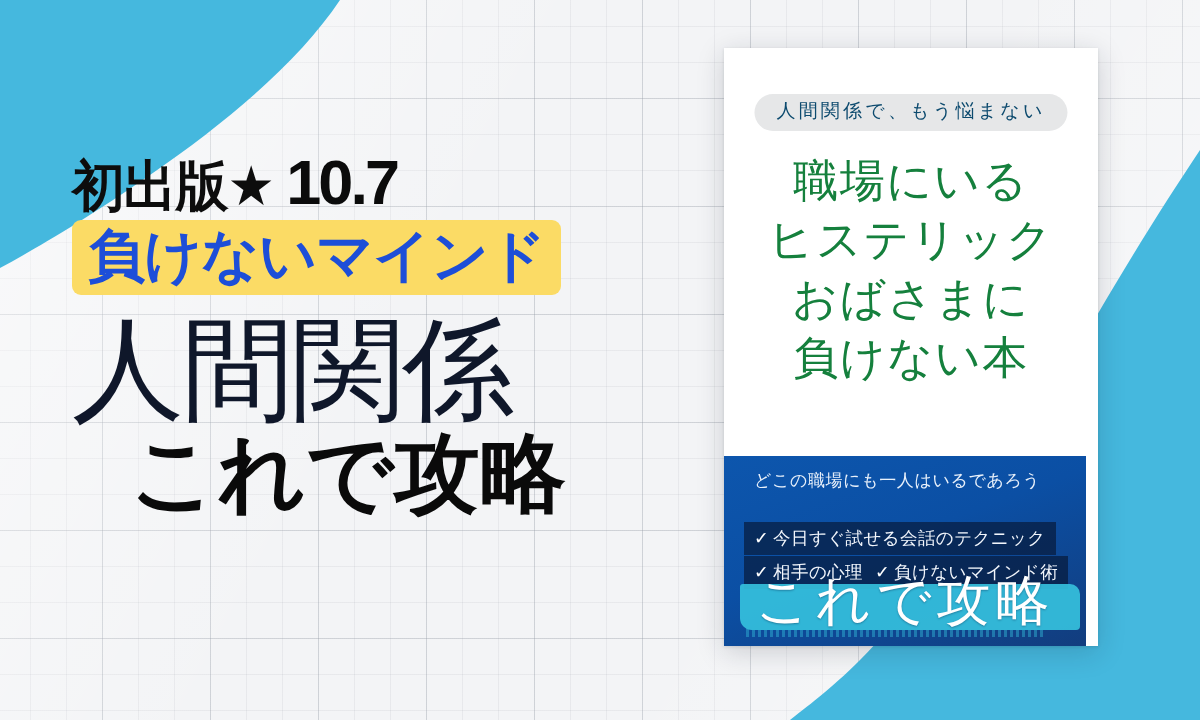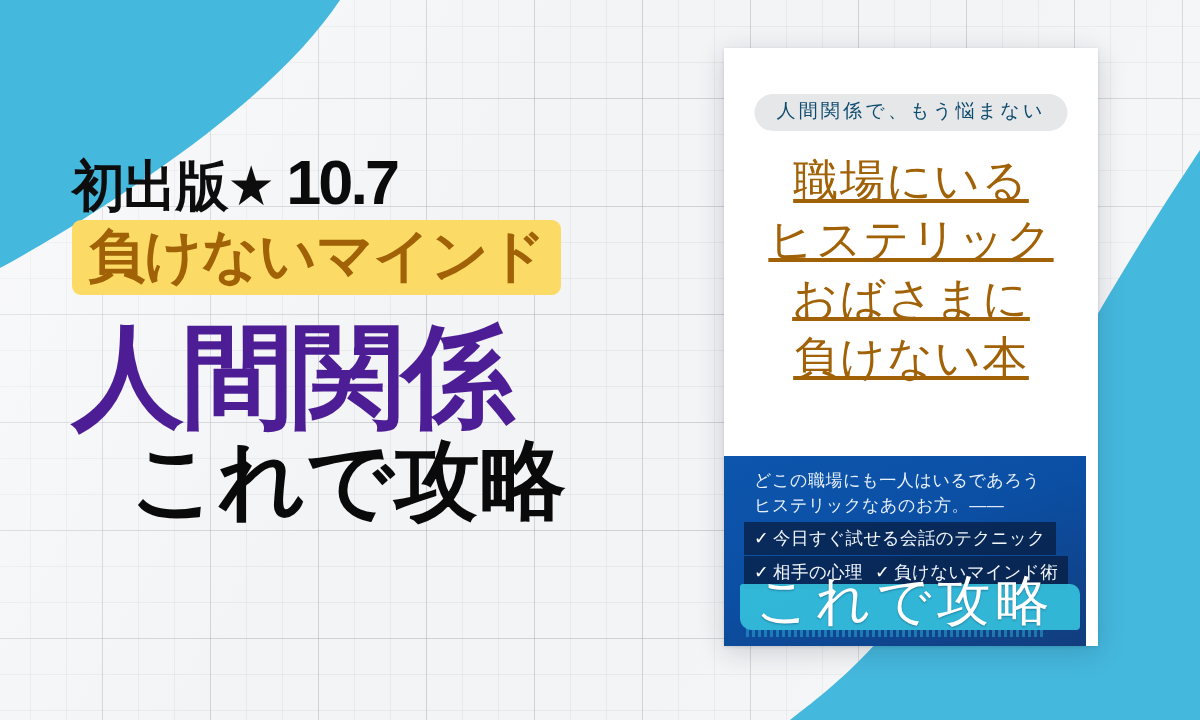--- a/index.html
+++ b/index.html
@@ -92,35 +92,35 @@
   .highlight-bar {
     display: inline-block;
     background: #fbdb65;
     border-radius: 9px;
     padding: 7px 16px 11px 16px;
     margin-bottom: 16px;
   }
   .highlight-text {
     font-size: 57px;
     font-weight: 700;
-    color: #a16207;
+    color: #1d4ed8;
     line-height: 1;
     letter-spacing: -1px;
     white-space: nowrap;
     display: block;
   }
 
   .headline-1 {
     font-size: 112px;
-    font-weight: 700;
-    color: #4c1d95;
+    font-weight: 400;
+    color: #0f172a;
     line-height: 1.02;
     letter-spacing: -2px;
     white-space: nowrap;
-    margin-top: 9px;
+    margin-top: 2px;
   }
   .headline-2 {
     font-size: 86px;
     font-weight: 700;
     color: #0a0a0a;
     line-height: 1.04;
     letter-spacing: 0px;
     white-space: nowrap;
     margin-top: 2px;
     margin-left: 58px;
@@ -155,22 +155,21 @@
     line-height: 1.1;
     font-weight: 400;
   }
 
   .book-title {
     position: absolute;
     left: 0;
     right: 0;
     top: 104px;
     text-align: center;
-    color: #a16207;
-    text-decoration: underline;
+    color: #15803d;
   }
   .book-title-line {
     font-size: 45px;
     line-height: 1.31;
     letter-spacing: 1.5px;
     font-weight: 400;
     white-space: nowrap;
   }
 
   .book-author {
@@ -296,21 +295,20 @@
       <div class="book-title-line">おばさまに</div>
       <div class="book-title-line">負けない本</div>
     </div>
 
     <div class="book-author">野村沢明美 著</div>
 
     <div class="book-band">
 
       <div class="band-lead">
         <div>どこの職場にも一人はいるであろう</div>
-        <div>ヒステリックなあのお方。——</div>
       </div>
 
       <div class="band-chip c1">
         <span class="chip-check">✓</span><span>今日すぐ試せる会話のテクニック</span>
       </div>
 
       <div class="band-chip c2">
         <span class="chip-check">✓</span><span>相手の心理</span><span class="chip-gap"></span><span class="chip-check">✓</span><span>負けないマインド術</span>
       </div>
 

